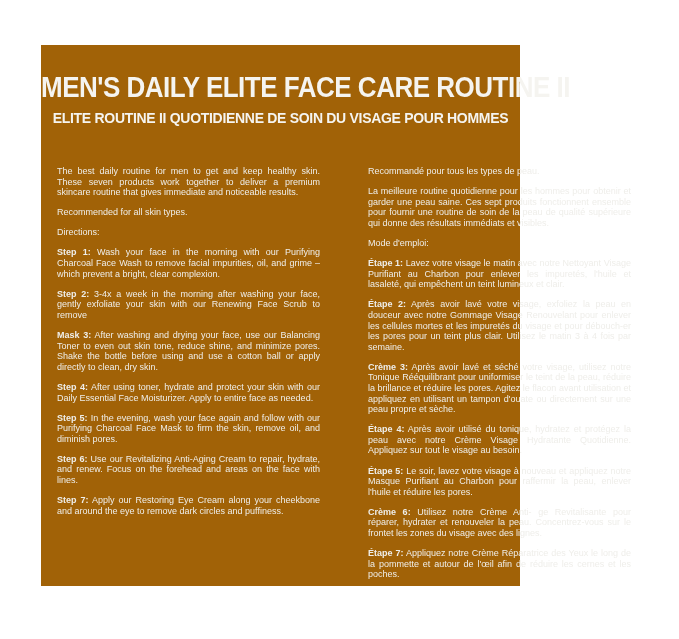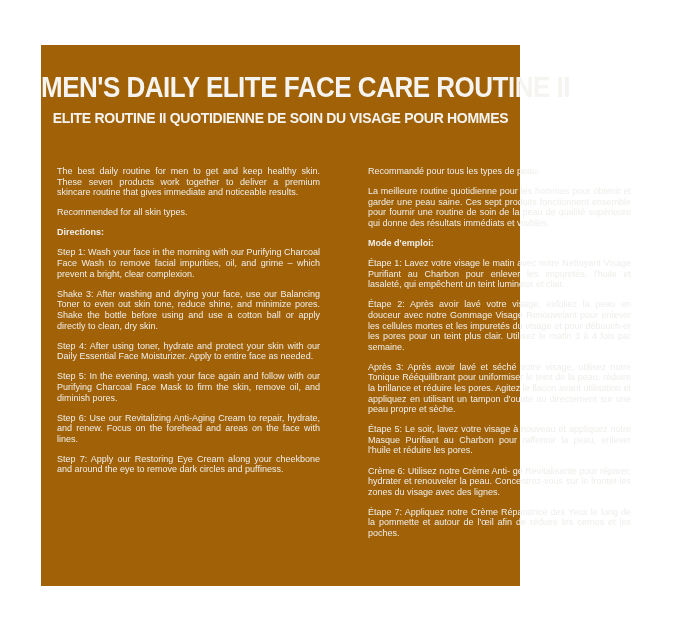--- a/index.html
+++ b/index.html
@@ -28,53 +28,55 @@
   .columns{
     position:absolute;left:16px;top:121px;width:574px;
     display:flex;gap:48px;
   }
   .col{
     width:263px;flex:0 0 263px;
     font-size:9px;line-height:10.6px;text-align:justify;
     color:#efeeea;
   }
   .col p{margin:0 0 9.5px 0;}
-  .col .heading{font-weight:bold;margin-bottom:9.5px;}
-  .col strong{font-weight:normal;}
+  .col .heading{font-weight:normal;margin-bottom:9.5px;}
+  .col strong{font-weight:bold;}
 </style>
 </head>
 <body>
 
 <div class="panel">
 
   <div class="header">
     <span class="line"><span class="title">MEN'S DAILY ELITE FACE CARE ROUTINE II</span></span>
     <span class="line"><span class="subtitle">ELITE ROUTINE II QUOTIDIENNE DE SOIN DU VISAGE POUR HOMMES</span></span>
   </div>
 
   <div class="columns">
 
     <section class="col">
       <p>The best daily routine for men to get and keep healthy skin. These seven products work together to deliver a premium skincare routine that gives immediate and noticeable results.</p>
       <p>Recommended for all skin types.</p>
       <p class="heading">Directions:</p>
       <p><strong>Step 1:</strong> <span>Wash your face in the morning with our Purifying Charcoal Face Wash to remove facial impurities, oil, and grime – which prevent a bright, clear complexion.</span></p>
-      <p><strong>Shake 3:</strong> <span>After washing and drying your face, use our Balancing Toner to even out skin tone, reduce shine, and minimize pores. Shake the bottle before using and use a cotton ball or apply directly to clean, dry skin.</span></p>
+      <p><strong>Step 2:</strong> <span>3-4x a week in the morning after washing your face, gently exfoliate your skin with our Renewing Face Scrub to remove</span></p>
+      <p><strong>Mask 3:</strong> <span>After washing and drying your face, use our Balancing Toner to even out skin tone, reduce shine, and minimize pores. Shake the bottle before using and use a cotton ball or apply directly to clean, dry skin.</span></p>
       <p><strong>Step 4:</strong> <span>After using toner, hydrate and protect your skin with our Daily Essential Face Moisturizer. Apply to entire face as needed.</span></p>
       <p><strong>Step 5:</strong> <span>In the evening, wash your face again and follow with our Purifying Charcoal Face Mask to firm the skin, remove oil, and diminish pores.</span></p>
       <p><strong>Step 6:</strong> <span>Use our Revitalizing Anti-Aging Cream to repair, hydrate, and renew. Focus on the forehead and areas on the face with lines.</span></p>
       <p><strong>Step 7:</strong> <span>Apply our Restoring Eye Cream along your cheekbone and around the eye to remove dark circles and puffiness.</span></p>
     </section>
 
     <section class="col">
       <p>Recommandé pour tous les types de peau.</p>
       <p>La meilleure routine quotidienne pour les hommes pour obtenir et garder une peau saine. Ces sept produits fonctionnent ensemble pour fournir une routine de soin de la peau de qualité supérieure qui donne des résultats immédiats et visibles.</p>
       <p class="heading">Mode d'emploi:</p>
       <p><strong>Étape 1:</strong> <span>Lavez votre visage le matin avec notre Nettoyant Visage Purifiant au Charbon pour enlever les impuretés, l'huile et lasaleté, qui empêchent un teint lumineux et clair.</span></p>
       <p><strong>Étape 2:</strong> <span>Après avoir lavé votre visage, exfoliez la peau en douceur avec notre Gommage Visage Renouvelant pour enlever les cellules mortes et les impuretés du visage et pour débouch-er les pores pour un teint plus clair. Utilisez le matin 3 à 4 fois par semaine.</span></p>
-      <p><strong>Après 3:</strong> <span>Après avoir lavé et séché votre visage, utilisez notre Tonique Rééquilibrant pour uniformiser le teint de la peau, réduire la brillance et réduire les pores. Agitez le flacon avant utilisation et appliquez en utilisant un tampon d'ouate ou directement sur une peau propre et sèche.</span></p>
+      <p><strong>Crème 3:</strong> <span>Après avoir lavé et séché votre visage, utilisez notre Tonique Rééquilibrant pour uniformiser le teint de la peau, réduire la brillance et réduire les pores. Agitez le flacon avant utilisation et appliquez en utilisant un tampon d'ouate ou directement sur une peau propre et sèche.</span></p>
+      <p><strong>Étape 4:</strong> <span>Après avoir utilisé du tonique, hydratez et protégez la peau avec notre Crème Visage Hydratante Quotidienne. Appliquez sur tout le visage au besoin.</span></p>
       <p><strong>Étape 5:</strong> <span>Le soir, lavez votre visage à nouveau et appliquez notre Masque Purifiant au Charbon pour raffermir la peau, enlever l'huile et réduire les pores.</span></p>
       <p><strong>Crème 6:</strong> <span>Utilisez notre Crème Anti- ge Revitalisante pour réparer, hydrater et renouveler la peau. Concentrez-vous sur le frontet les zones du visage avec des lignes.</span></p>
       <p><strong>Étape 7:</strong> <span>Appliquez notre Crème Réparatrice des Yeux le long de la pommette et autour de l'œil afin de réduire les cernes et les poches.</span></p>
     </section>
 
   </div>
 </div>
 
 </body></html>

